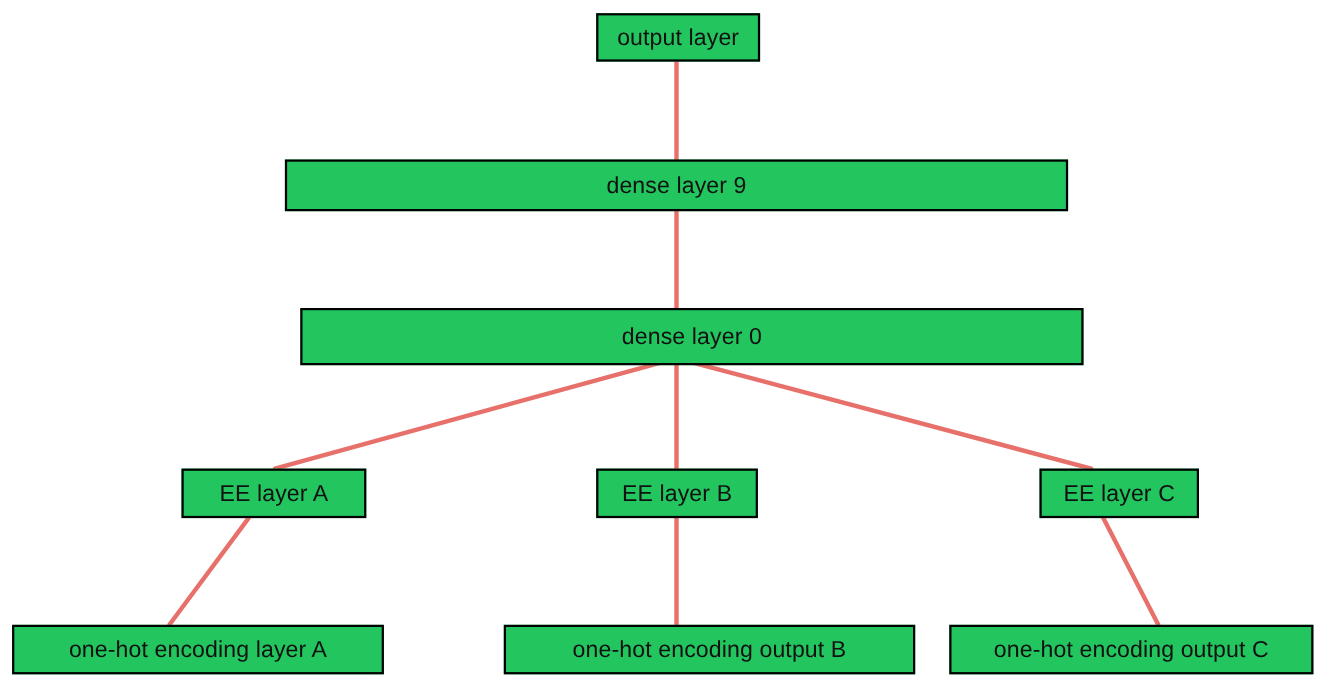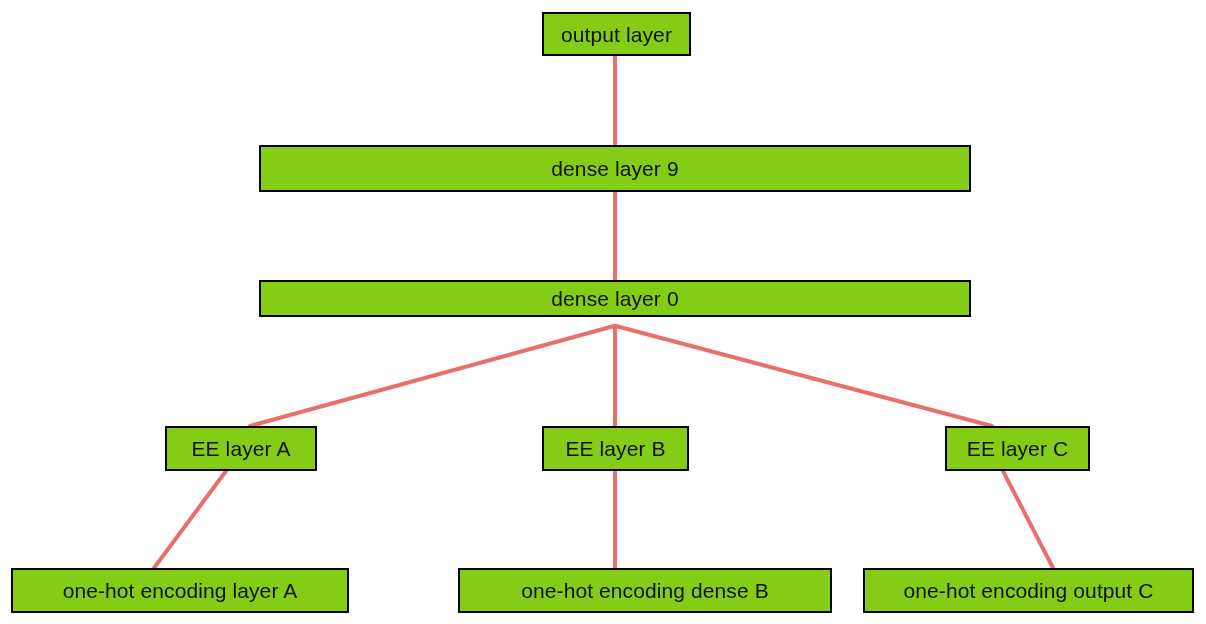--- a/index.html
+++ b/index.html
@@ -22,21 +22,21 @@
     position: absolute;
     left: 0;
     top: 0;
     width: 1206px;
     height: 624px;
     pointer-events: none;
   }
   .node {
     position: absolute;
     box-sizing: border-box;
-    background: #84cc16;
+    background: #22c55e;
     border: 2.5px solid #000000;
     display: flex;
     align-items: center;
     justify-content: center;
     z-index: 3;
   }
   .node-label {
     font-size: 21px;
     line-height: 1;
     color: #111111;
@@ -60,36 +60,36 @@
       <line x1="1053" y1="568" x2="1003" y2="471" stroke="#e8706a" stroke-width="4" stroke-linecap="round"></line>
     </svg>
 
   <div id="node-layer">
       <div class="node" style="left: 542px; top: 12px; width: 149px; height: 44px; border-color: rgb(0, 0, 0);">
         <span class="node-label" style="color: rgb(17, 17, 17);">output layer</span>
       </div>
       <div class="node" style="left: 259px; top: 145px; width: 712px; height: 47px; border-color: rgb(0, 0, 0);">
         <span class="node-label" style="color: rgb(17, 17, 17);">dense layer 9</span>
       </div>
-      <div class="node" style="left: 259px; top: 280px; width: 712px; height: 37px; border-color: rgb(0, 0, 0);">
+      <div class="node" style="left: 273px; top: 280px; width: 712px; height: 52px; border-color: rgb(0, 0, 0);">
         <span class="node-label" style="color: rgb(17, 17, 17);">dense layer 0</span>
       </div>
-      <div class="node" style="left: 165px; top: 426px; width: 152px; height: 45px; border-color: rgb(0, 0, 0);">
+      <div class="node" style="left: 165px; top: 426px; width: 168px; height: 45px; border-color: rgb(0, 0, 0);">
         <span class="node-label" style="color: rgb(17, 17, 17);">EE layer A</span>
       </div>
       <div class="node" style="left: 542px; top: 426px; width: 147px; height: 45px; border-color: rgb(0, 0, 0); text-align: right;">
         <span class="node-label" style="color: rgb(17, 17, 17);">EE layer B</span>
       </div>
       <div class="node" style="left: 945px; top: 426px; width: 145px; height: 45px; border-color: rgb(0, 0, 0);">
         <span class="node-label" style="color: rgb(17, 17, 17);">EE layer C</span>
       </div>
       <div class="node" style="left: 11px; top: 568px; width: 338px; height: 45px; border-color: rgb(0, 0, 0);">
         <span class="node-label" style="color: rgb(17, 17, 17);">one-hot encoding layer A</span>
       </div>
       <div class="node" style="left: 458px; top: 568px; width: 374px; height: 45px; border-color: rgb(0, 0, 0);">
-        <span class="node-label" style="color: rgb(17, 17, 17);">one-hot encoding dense B</span>
+        <span class="node-label" style="color: rgb(17, 17, 17);">one-hot encoding output B</span>
       </div>
       <div class="node" style="left: 863px; top: 568px; width: 331px; height: 45px; border-color: rgb(0, 0, 0);">
         <span class="node-label" style="color: rgb(17, 17, 17);">one-hot encoding output C</span>
       </div>
     </div>
 
 </div>
 
 </body></html>

